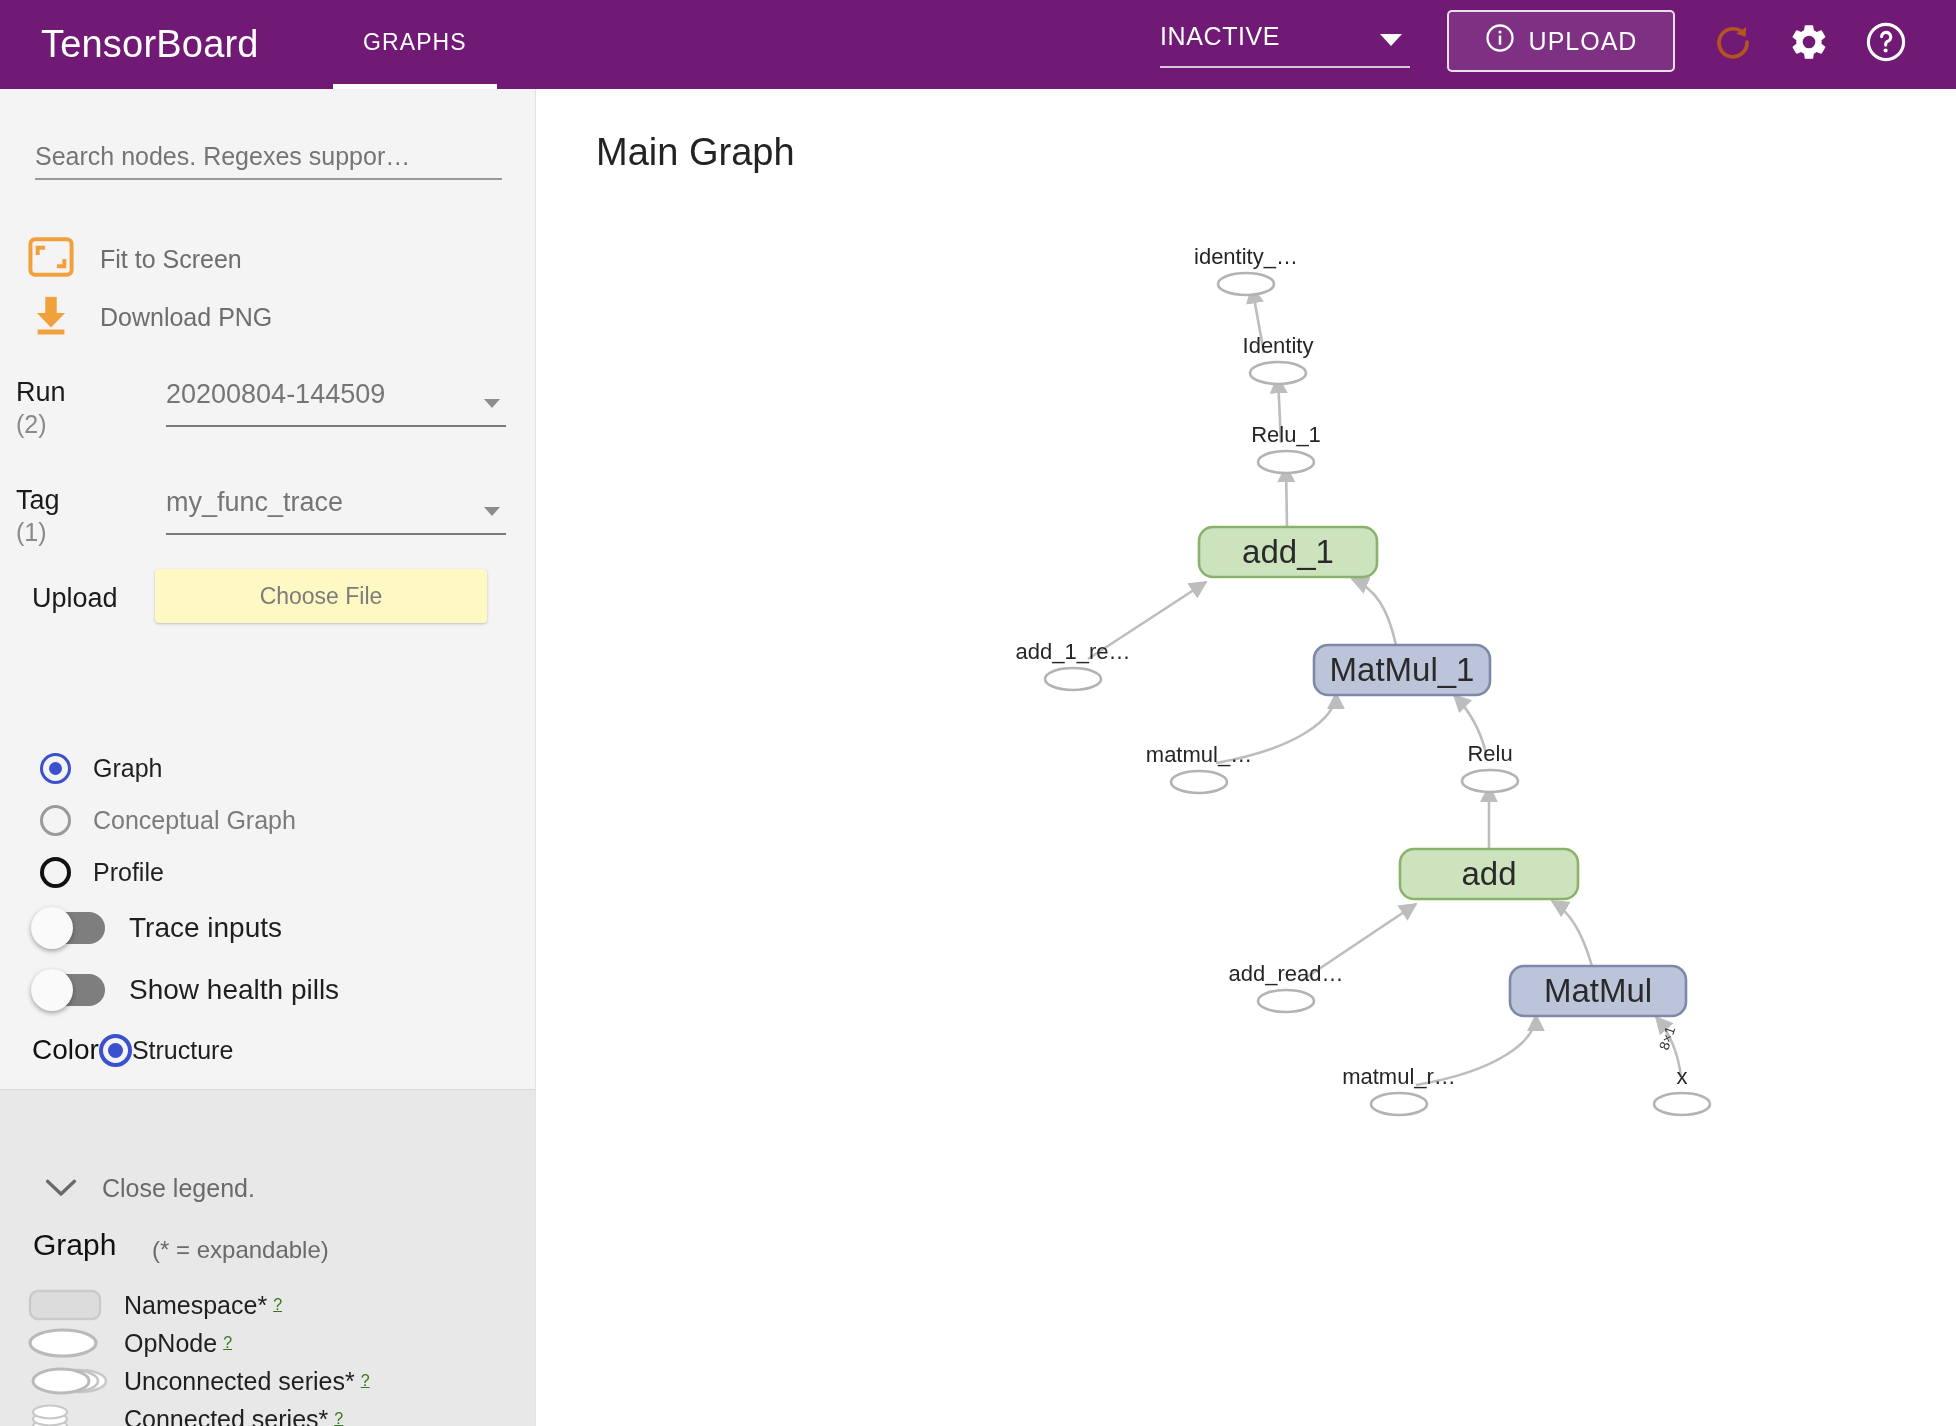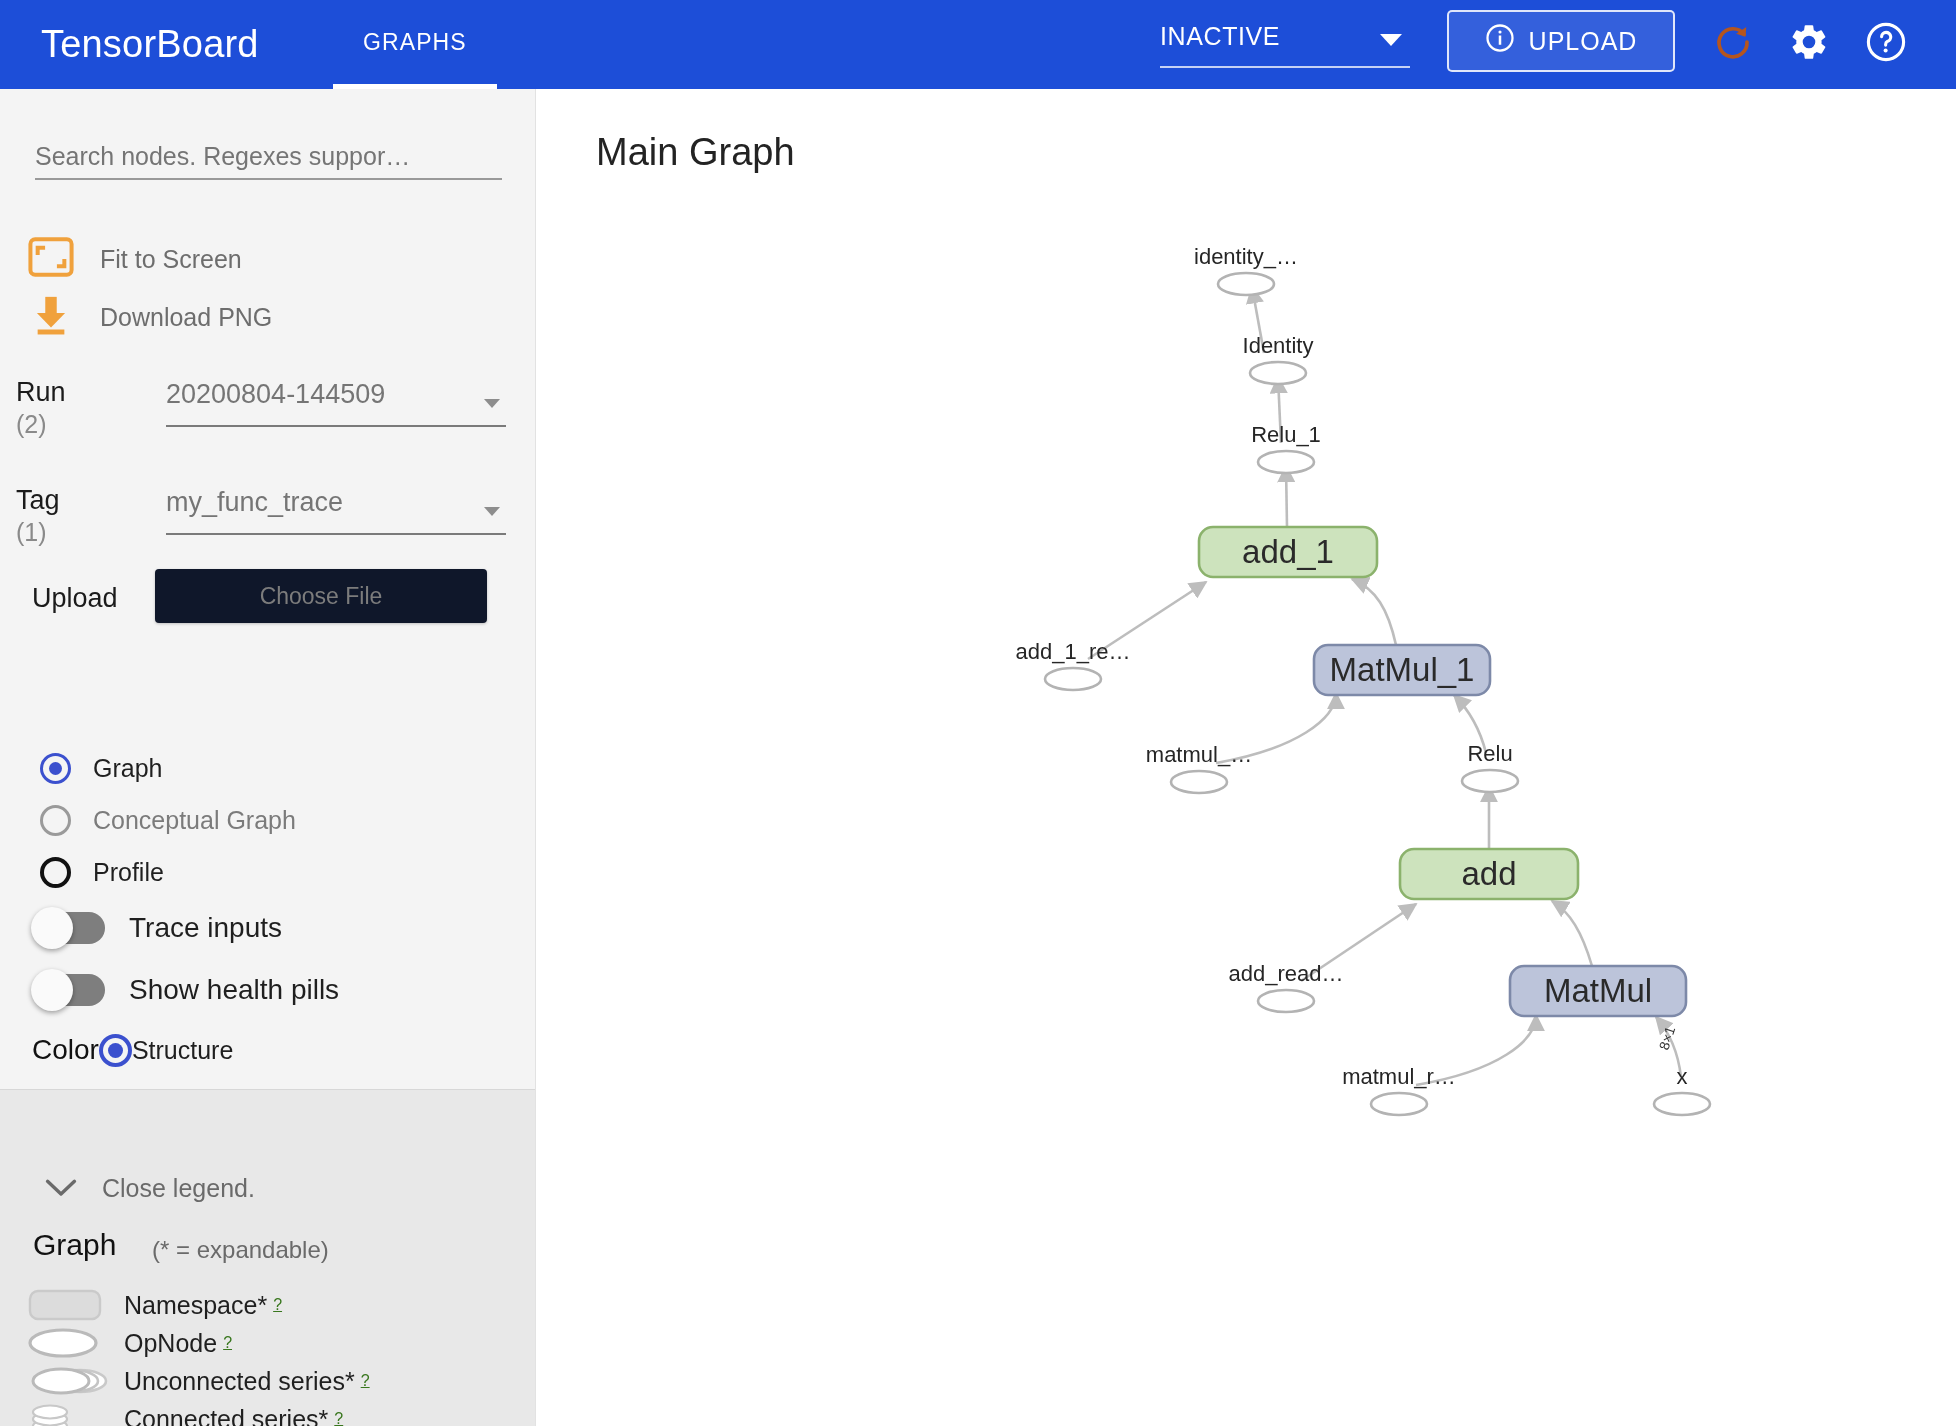--- a/index.html
+++ b/index.html
@@ -8,21 +8,21 @@
     width: 1956px; height: 1426px;
     font-family: "Liberation Sans", sans-serif;
     background: #fff;
     overflow: hidden;
   }
 
   
   #header {
     position: absolute; left: 0; top: 0;
     width: 1956px; height: 89px;
-    background: #1d4ed8;
+    background: #701a75;
     display: flex; align-items: center;
   }
   #brand {
     color: #fff; font-size: 38px; letter-spacing: .2px;
     margin-left: 41px; font-weight: 400;
   }
   #tab-graphs {
     position: absolute; left: 333px; top: 0;
     height: 89px; display: flex; align-items: center;
     padding: 0 30px;
@@ -105,21 +105,21 @@
     border-top: 9px solid #8d8d8d;
   }
   #row-run { top: 288px; }
   #row-tag { top: 396px; }
 
   #row-upload { position: absolute; left: 32px; top: 480px; width: 470px; height: 58px; }
   #upload-label { font-size: 27px; color: #1b1b1b; line-height: 58px; }
   #choose-file {
     position: absolute; left: 123px; top: 0;
     width: 332px; height: 54px;
-    background: #0f172a; border-radius: 4px;
+    background: #fef9c3; border-radius: 4px;
     box-shadow: 0 1px 3px rgba(0,0,0,.22);
     display: flex; align-items: center; justify-content: center;
     color: #7c7c7c; font-size: 23px;
   }
 
   .radio-row {
     position: absolute; left: 40px; width: 440px; height: 48px;
     display: flex; align-items: center; gap: 22px;
   }
   #radio-graph      { top: 655px; }

